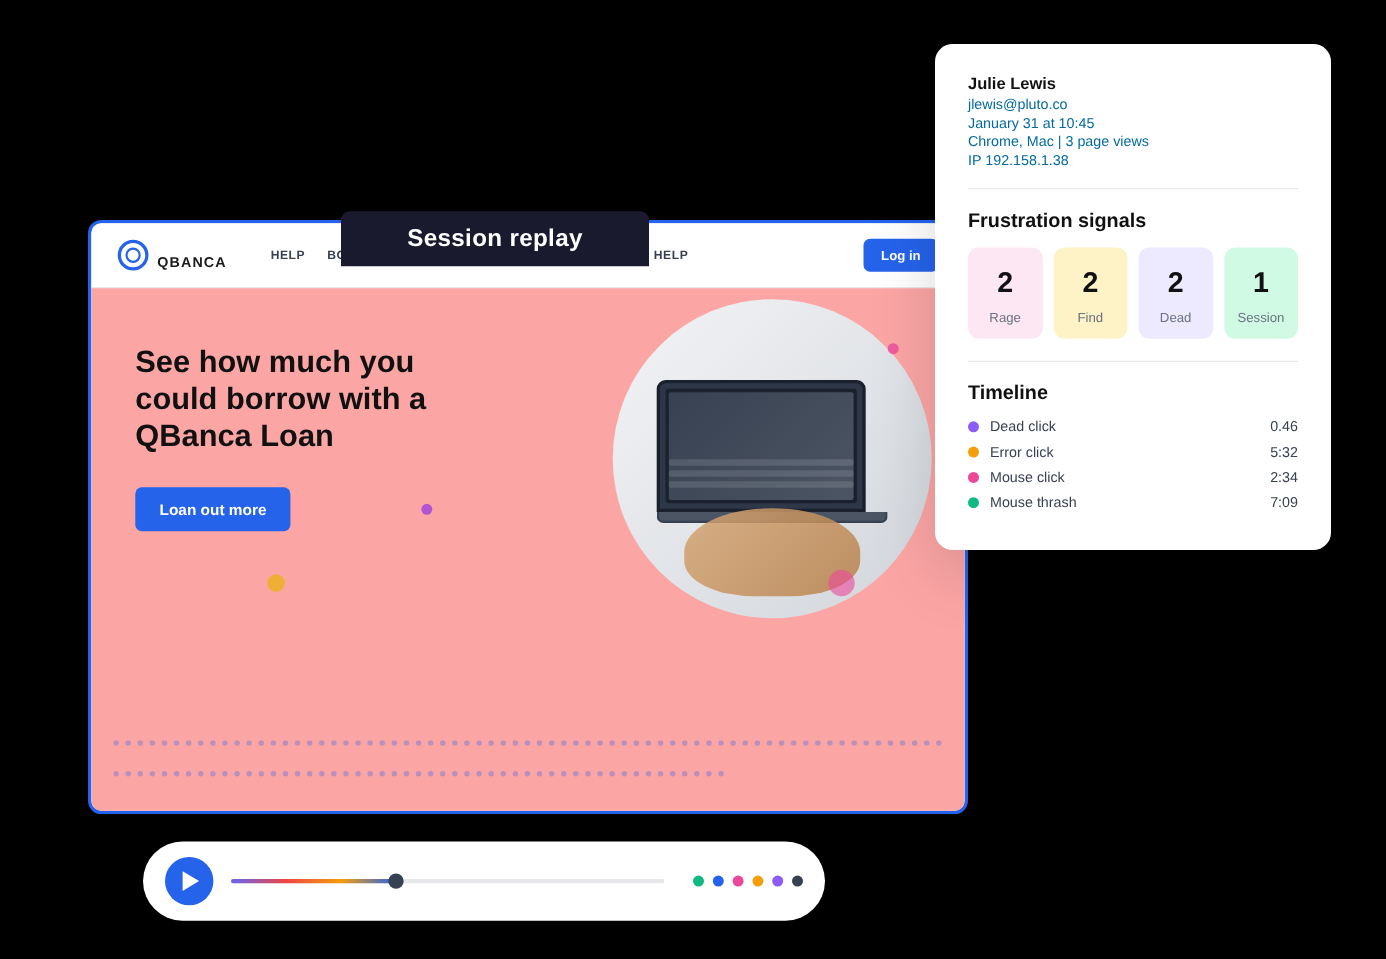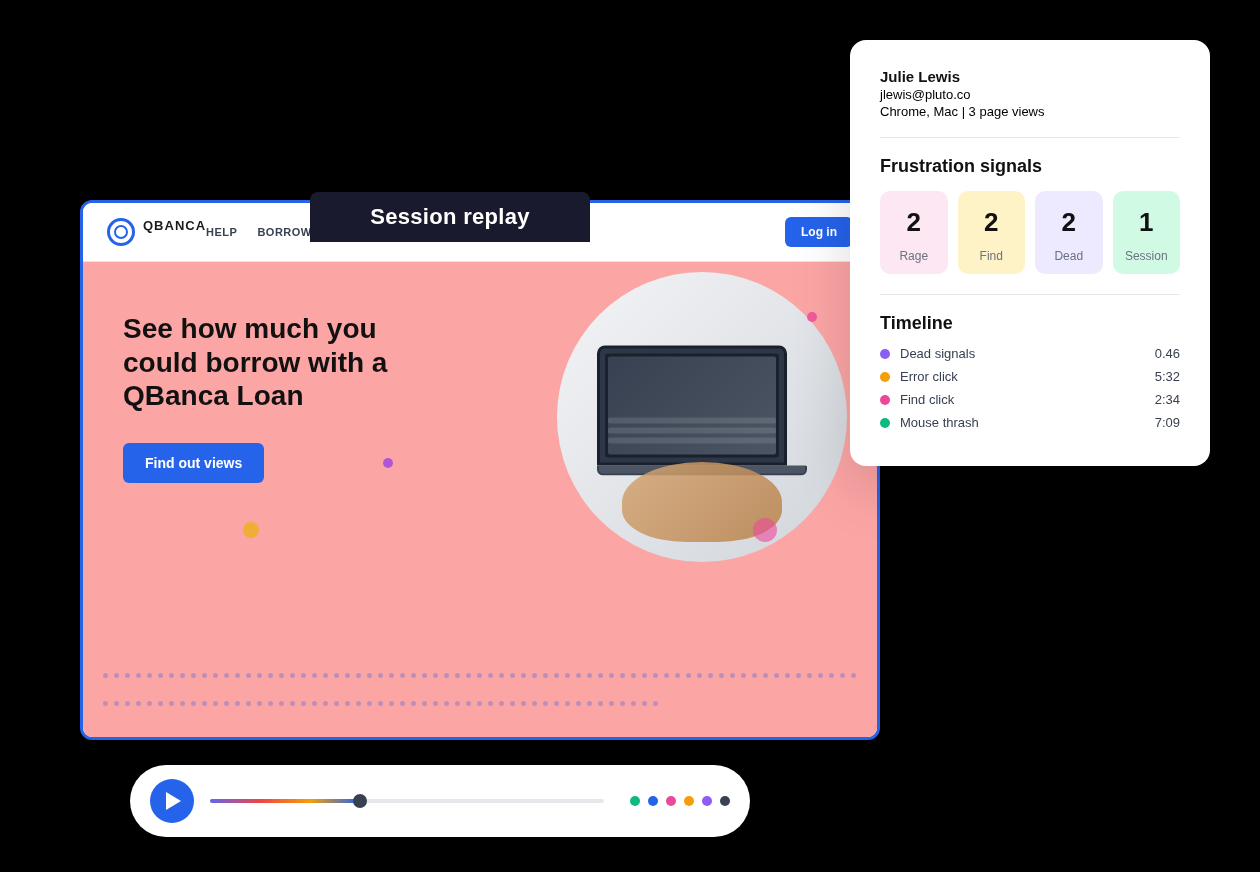--- a/index.html
+++ b/index.html
@@ -48,22 +48,23 @@
     
     .qbanca-nav {
       display: flex;
       align-items: center;
       padding: 14px 24px;
       border-bottom: 1px solid #e5e7eb;
       background: #fff;
     }
     .qbanca-logo {
       display: flex;
-      align-items: flex-start;
+      align-items: flex-end;
       gap: 8px;
+      margin-right: 40px;
     }
     .logo-circle {
       width: 28px;
       height: 28px;
       border-radius: 50%;
       border: 3px solid #2563eb;
       position: relative;
     }
     .logo-circle::after {
       content: '';
@@ -190,21 +191,21 @@
       margin-bottom: 16px;
     }
     .user-name {
       font-size: 15px;
       font-weight: 700;
       color: #111;
       margin-bottom: 2px;
     }
     .user-detail {
       font-size: 13px;
-      color: #000000;
+      color: #0369a1;
       margin-bottom: 2px;
     }
     .panel-divider {
       height: 1px;
       background: #e5e7eb;
       margin: 18px 0;
     }
     .frustration-title {
       font-size: 18px;
       font-weight: 800;
@@ -357,21 +358,21 @@
       <span class="nav-link">SAVINGS</span>
       <span class="nav-link">MORTGAGE</span>
       <span class="nav-link">HELP</span>
     </div>
     <button class="nav-login-btn">Log in</button>
   </div>
 
   <div class="hero-area">
     <div class="hero-left">
       <h1 class="hero-title">See how much you could borrow with a QBanca Loan</h1>
-      <button class="find-out-btn">Find out views</button>
+      <button class="find-out-btn">Loan out more</button>
 
       
       <div class="signal-dot signal-dot-yellow" style="bottom: 200px; left: 160px;"></div>
       <div class="signal-dot signal-dot-purple" style="bottom: 270px; left: 300px;"></div>
     </div>
 
     <div style="position:absolute; bottom: 10px; left: 30px; right: 30px; display: flex; flex-wrap: wrap; gap: 7px; opacity: 0.35;">
       
     </div>
 
@@ -523,21 +524,23 @@
         <div style="width: 5px; height: 5px; border-radius: 50%; background: rgb(37, 99, 235); flex-shrink: 0;"></div>
       </div>
   </div>
 </div>
 
 <div class="session-panel">
 
   <div>
     <div class="user-name">Julie Lewis</div>
     <div class="user-detail">jlewis@pluto.co</div>
+    <div class="user-detail">January 31 at 10:45</div>
     <div class="user-detail">Chrome, Mac | 3 page views</div>
+    <div class="user-detail">IP 192.158.1.38</div>
   </div>
 
   <div class="panel-divider"></div>
 
   <h3 class="frustration-title">Frustration signals</h3>
 
   <div class="signals-grid">
     <div class="signal-card rage">
       <span class="signal-number">2</span>
       <span class="signal-label">Rage</span>
@@ -556,31 +559,31 @@
     </div>
   </div>
 
   <div class="panel-divider"></div>
 
   <h3 class="timeline-title">Timeline</h3>
 
   <div>
     <div class="timeline-item">
       <div class="timeline-dot" style="background:#8b5cf6;"></div>
-      <span class="timeline-label">Dead signals</span>
+      <span class="timeline-label">Dead click</span>
       <span class="timeline-time">0.46</span>
     </div>
     <div class="timeline-item">
       <div class="timeline-dot" style="background:#f59e0b;"></div>
       <span class="timeline-label">Error click</span>
       <span class="timeline-time">5:32</span>
     </div>
     <div class="timeline-item">
       <div class="timeline-dot" style="background:#ec4899;"></div>
-      <span class="timeline-label">Find click</span>
+      <span class="timeline-label">Mouse click</span>
       <span class="timeline-time">2:34</span>
     </div>
     <div class="timeline-item">
       <div class="timeline-dot" style="background:#10b981;"></div>
       <span class="timeline-label">Mouse thrash</span>
       <span class="timeline-time">7:09</span>
     </div>
   </div>
 </div>
 

